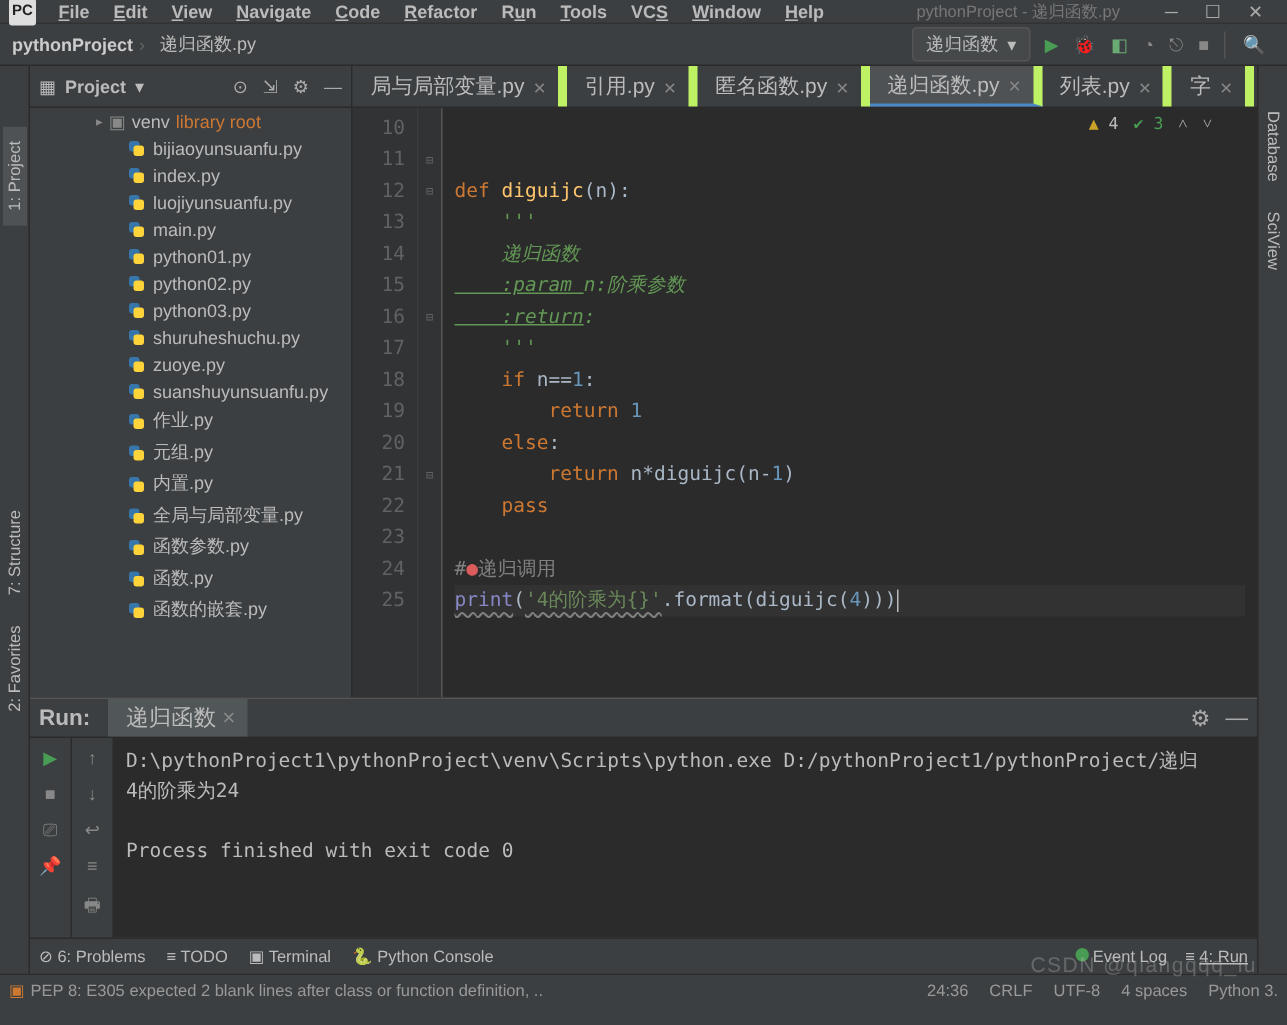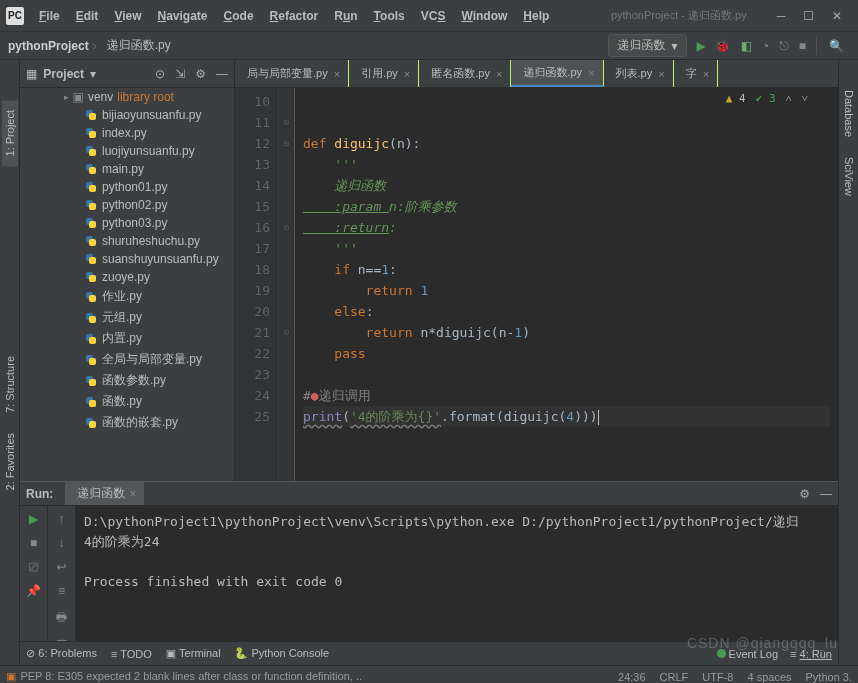--- a/index.html
+++ b/index.html
@@ -9,21 +9,21 @@
   background: #3c3f41;
   color: #bbbbbb;
   width: 858px;
   height: 683px;
   overflow: hidden;
   position: relative;
 }
 
 
 .titlebar {
-  height: 32px;
+  height: 16px;
   background: #3c3f41;
   display: flex;
   align-items: center;
   padding: 0 6px;
   border-bottom: 1px solid #323232;
 }
 .titlebar .pc-icon {
   width: 18px; height: 18px;
   background: #dedede;
   border-radius: 2px;
@@ -180,24 +180,24 @@
 }
 .tabstrip {
   height: 28px;
   background: #3c3f41;
   display: flex;
   border-bottom: 1px solid #2b2b2b;
 }
 .tab {
   display: flex; align-items: center;
   padding: 0 8px;
-  border-right: 1px solid #bef264;
+  border-right: 6px solid #bef264;
   gap: 4px;
   cursor: pointer;
-  font-size: 11px;
+  font-size: 14px;
 }
 .tab .close { color: #888; margin-left: 2px; }
 .tab.active {
   background: #4e5254;
   border-bottom: 2px solid #4a88c7;
 }
 
 
 .editor-body {
   flex: 1;
@@ -274,21 +274,21 @@
   flex: 1;
 }
 .run-hdr {
   height: 26px;
   background: #3c3f41;
   display: flex;
   align-items: center;
   padding: 0 6px;
   border-bottom: 1px solid #2b2b2b;
   gap: 6px;
-  font-size: 12px;
+  font-size: 15px;
 }
 .run-hdr .run-title { font-weight: bold; }
 .run-hdr .run-tab {
   background: #515658;
   padding: 3px 8px;
   margin-left: 6px;
   display: flex; align-items: center; gap: 4px;
 }
 .run-hdr .run-right { margin-left: auto; display: flex; gap: 10px; color: #aaa; }
 .run-body {
@@ -469,25 +469,25 @@
               <div class="tree-item file">
                 <span class="py-icon"></span>
                 <span>python03.py</span>
               </div>
               <div class="tree-item file">
                 <span class="py-icon"></span>
                 <span>shuruheshuchu.py</span>
               </div>
               <div class="tree-item file">
                 <span class="py-icon"></span>
+                <span>zuoye.py</span>
+              </div>
+              <div class="tree-item file">
+                <span class="py-icon"></span>
                 <span>suanshuyunsuanfu.py</span>
-              </div>
-              <div class="tree-item file">
-                <span class="py-icon"></span>
-                <span>zuoye.py</span>
               </div>
               <div class="tree-item file">
                 <span class="py-icon"></span>
                 <span>作业.py</span>
               </div>
               <div class="tree-item file">
                 <span class="py-icon"></span>
                 <span>元组.py</span>
               </div>
               <div class="tree-item file">

